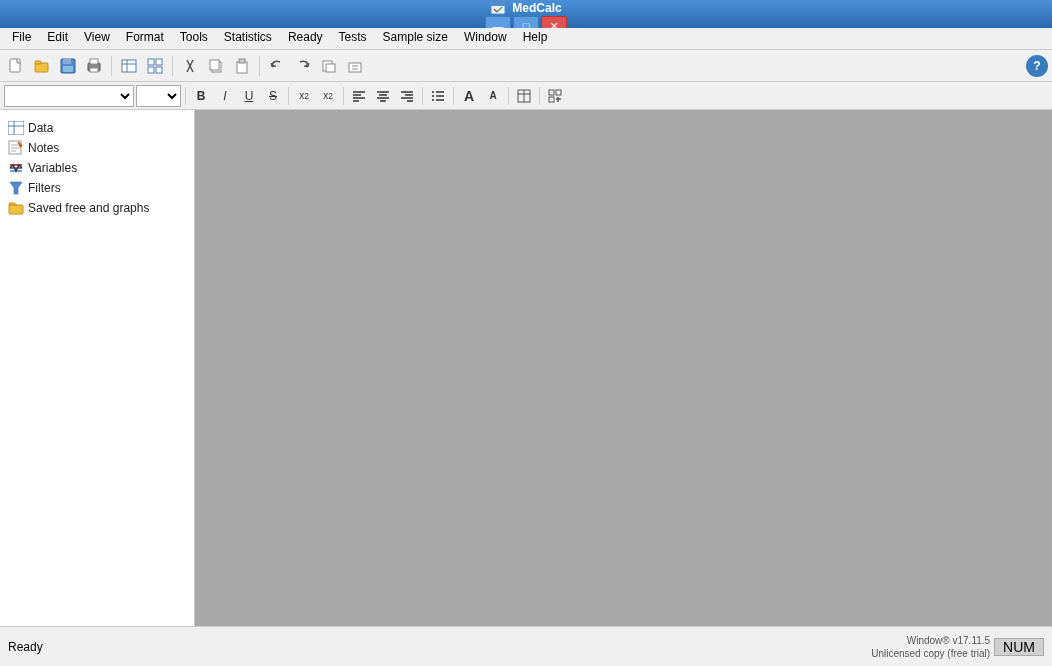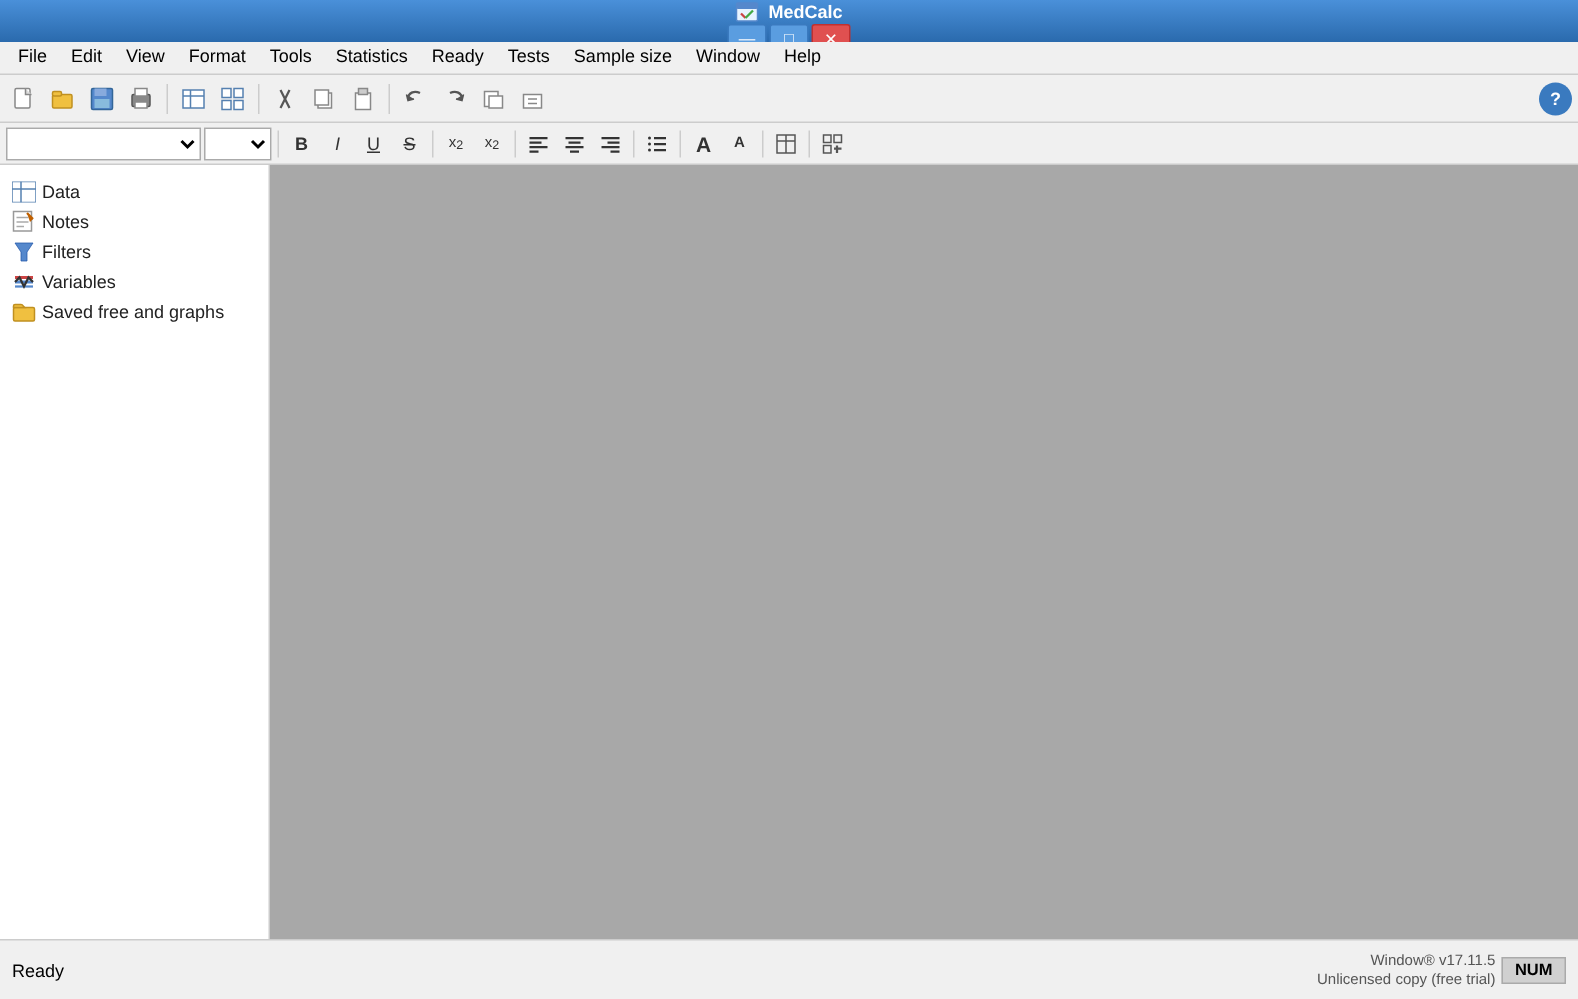--- a/index.html
+++ b/index.html
@@ -161,21 +161,21 @@
 
     
     #main-area {
       display: flex;
       flex: 1;
       overflow: hidden;
     }
 
     
     #tree-panel {
-      width: 180px;
+      width: 195px;
       background: white;
       border-right: 1px solid #ccc;
       overflow-y: auto;
       padding: 8px 4px;
     }
     .tree-item {
       display: flex;
       align-items: center;
       padding: 2px 4px;
       cursor: pointer;
@@ -233,22 +233,22 @@
       text-align: right;
       line-height: 1.3;
     }
     .status-num {
       background: #d0d0d0;
       border: 1px solid #aaa;
       padding: 0 8px;
       height: 18px;
       display: flex;
       align-items: center;
-      font-size: 11px;
-      font-weight: bold;
+      font-size: 14px;
+      font-weight: normal;
     }
   </style>
 </head>
 <body>
 
 <div id="title-bar">
   <div id="title-left">
     <svg id="title-icon" viewBox="0 0 16 16">
       <rect x="1" y="2" width="14" height="12" rx="1" fill="#e8f4ff" stroke="#5588cc" stroke-width="1"></rect>
       <rect x="1" y="2" width="14" height="4" rx="1" fill="#5588cc"></rect>
@@ -465,39 +465,39 @@
           <line x1="3" y1="8" x2="11" y2="8" stroke="#aaa"></line>
           <line x1="3" y1="11" x2="8" y2="11" stroke="#aaa"></line>
           <path d="M10 2 L14 6" fill="none" stroke="#c06000" stroke-width="1.5"></path>
           <path d="M14 6 L12 8 L10 2" fill="#c06000"></path>
         </svg>
       </div>
       <span>Notes</span>
     </div>
     <div class="tree-item">
       <div class="tree-icon">
-        <svg width="14" height="16" viewBox="0 0 14 16">
-          <polygon points="1,2 13,2 9,8 9,14 5,14 5,8" fill="#5588cc" stroke="#2255aa" stroke-width="0.5"></polygon>
-        </svg>
-      </div>
-      <span>Filters</span>
-    </div>
-    <div class="tree-item">
-      <div class="tree-icon">
         <svg width="16" height="16" viewBox="0 0 16 16">
           <line x1="2" y1="8" x2="14" y2="8" stroke="#5588cc" stroke-width="2"></line>
           <line x1="2" y1="5" x2="14" y2="5" stroke="#cc4444" stroke-width="2"></line>
           <line x1="2" y1="11" x2="14" y2="11" stroke="#5588cc" stroke-width="1.5"></line>
           <polyline points="2,8 5,5 8,11 11,5 14,8" fill="none" stroke="#333" stroke-width="1.5"></polyline>
         </svg>
       </div>
       <span>Variables</span>
     </div>
     <div class="tree-item">
       <div class="tree-icon">
+        <svg width="14" height="16" viewBox="0 0 14 16">
+          <polygon points="1,2 13,2 9,8 9,14 5,14 5,8" fill="#5588cc" stroke="#2255aa" stroke-width="0.5"></polygon>
+        </svg>
+      </div>
+      <span>Filters</span>
+    </div>
+    <div class="tree-item">
+      <div class="tree-icon">
         <svg width="16" height="14" viewBox="0 0 16 14">
           <rect x="1" y="4" width="14" height="9" rx="1" fill="#f0c040" stroke="#c09020"></rect>
           <path d="M1 4 L1 3 Q1 2 2 2 L6 2 Q7 2 7.5 3 L8.5 4 Z" fill="#f0c040" stroke="#c09020"></path>
         </svg>
       </div>
       <span>Saved free and graphs</span>
     </div>
   </div>
 
   <div id="content-area">

